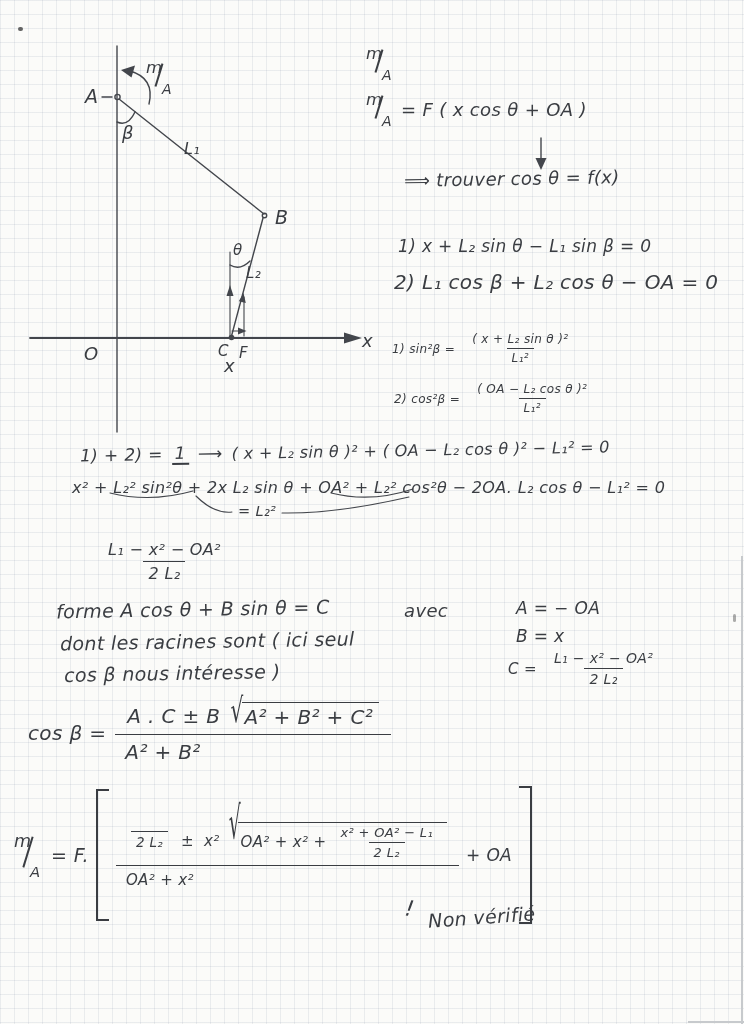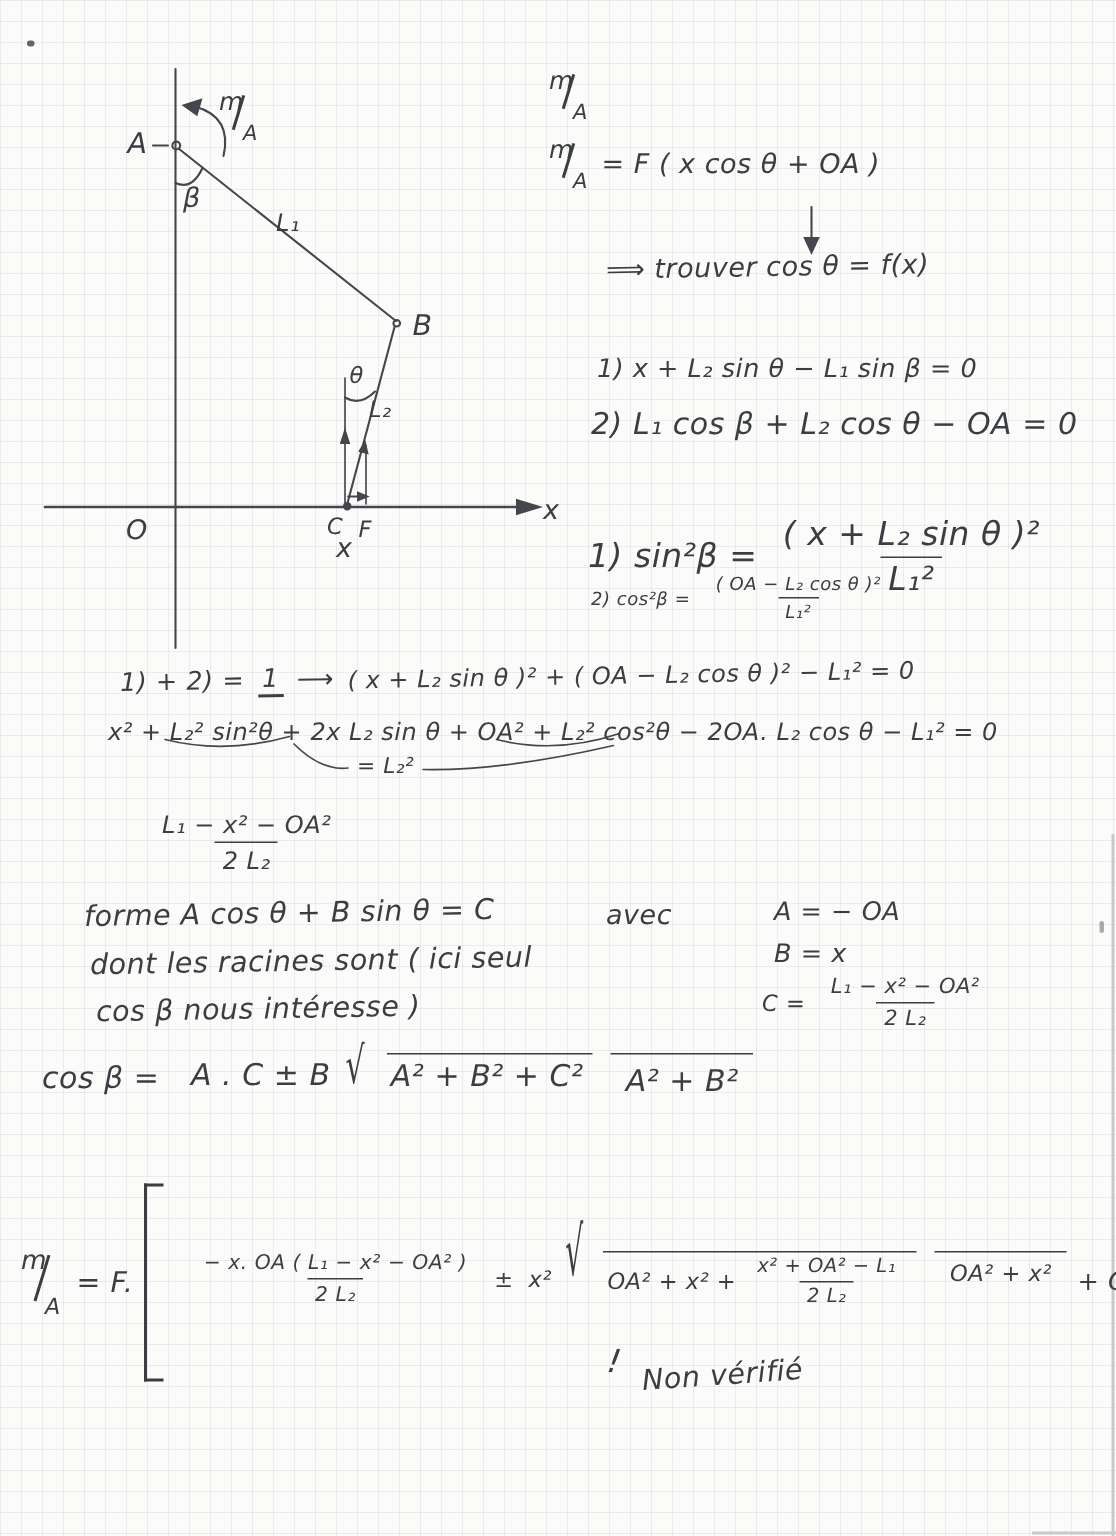--- a/index.html
+++ b/index.html
@@ -11,28 +11,28 @@
       linear-gradient(to bottom, rgba(140,155,175,.16) 1px, transparent 1px);
     background-size:14px 14px;}
   .layer{position:absolute;left:0;top:0;pointer-events:none;}
   .hw{position:absolute;white-space:nowrap;font-style:italic;letter-spacing:.35px;color:#3a3d42;}
   .row{display:flex;align-items:center;gap:9px;}
   
   .frac{display:inline-flex;flex-direction:column;align-items:center;text-align:center;margin:0 3px;}
   .frac .fnum{padding:0 5px 2px;}
   .frac .fden{border-top:1.7px solid #3a3d42;padding:2px 5px 0;}
   
-  .bf{display:inline-flex;flex-direction:row;align-items:center;}
+  .bf{display:inline-flex;flex-direction:column;align-items:center;}
   .bf .bfn{display:flex;align-items:center;gap:10px;padding:0 12px 5px;}
   .bf .bfd{border-top:1.8px solid #3a3d42;align-self:stretch;padding:5px 10px 0;}
   
   .sq{display:inline-flex;align-items:flex-start;}
   .sq .g{display:inline-block;position:relative;top:1px;margin-right:-2px;
          transform:scaleY(1.7);transform-origin:55% 80%;}
-  .sq .rad{border-top:1.7px solid #3a3d42;padding:2px 6px 0 3px;margin-left:16px;}
+  .sq .rad{border-top:1.7px solid #3a3d42;padding:2px 6px 0 3px;}
   .sq.big .g{transform:scaleY(3.0) scaleX(1.25);transform-origin:50% 88%;top:6px;}
   .sq .radrow{display:inline-flex;align-items:center;gap:6px;}
   
   .mA{position:relative;display:inline-block;width:26px;height:30px;}
   .mA .mAn{position:absolute;left:0;top:-4px;font-size:.92em;}
   .mA .mAs{position:absolute;left:12px;top:1px;width:1.6px;height:24px;background:#3a3d42;transform:rotate(17deg);}
   .mA .mAd{position:absolute;left:16px;bottom:-5px;font-size:.78em;}
   .mA.big{width:30px;height:40px;}
   .mA.big .mAs{height:32px;left:13px;}
   
@@ -112,21 +112,21 @@
       <span class="mAs"></span>
       <span class="mAd">A</span>
     </span>
   <span>=   F ( x cos θ + OA )</span>
 </div>
 <div class="hw t1" style="left:404px;top:168px;font-size:18px">⟹ trouver   cos θ = f(x)</div>
 
 <div class="hw" style="left:398px;top:236px;font-size:17px">1)   x + L₂ sin θ − L₁ sin β = 0</div>
 <div class="hw" style="left:394px;top:270px;font-size:20px">2)   L₁ cos β + L₂ cos θ  −  OA = 0</div>
 
-<div class="hw row" style="left:392px;top:344px;font-size:22px">
+<div class="hw row" style="left:392px;top:332px;font-size:12px">
   <span>1) sin²β =</span>
   <span class="frac">
       <span class="fnum">( x + L₂ sin θ )²</span>
       <span class="fden">L₁²</span>
     </span>
 </div>
 <div class="hw row" style="left:394px;top:382px;font-size:12px">
   <span>2) cos²β =</span>
   <span class="frac">
       <span class="fnum">( OA − L₂ cos θ )²</span>
@@ -183,21 +183,20 @@
   <span class="mA big" style="font-size:19px">
       <span class="mAn">m</span>
       <span class="mAs"></span>
       <span class="mAd">A</span>
     </span>
   <span style="font-size:19px">=  F.</span>
   <span class="brk l"></span>
   <span class="bf">
     <span class="bfn">
       <span class="frac" style="font-size:13.5px">
-          <span class="fnum">− x. OA ( L₁ − x² − OA² )</span>
           <span class="fden">2 L₂</span>
         </span>
       <span>±</span>
       <span>x²</span>
       <span class="sq big">
           <span class="g">√</span>
           <span class="rad"><span class="radrow">
               <span>OA² + x²  +</span>
               <span class="frac" style="font-size:13px">
                 <span class="fnum">x² + OA² − L₁</span>

